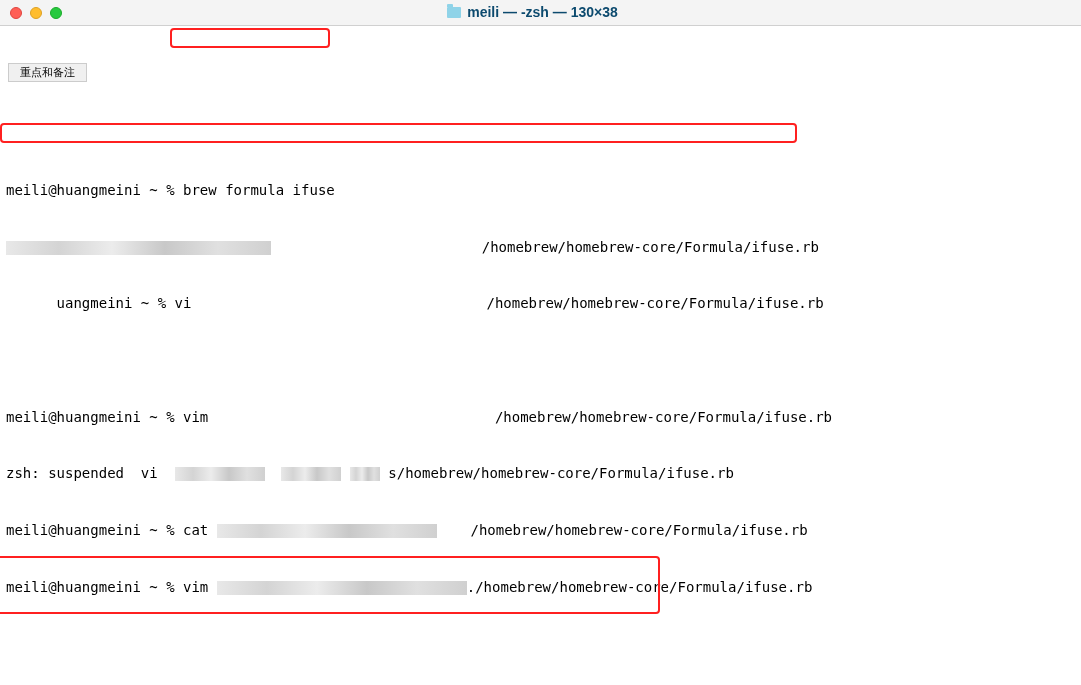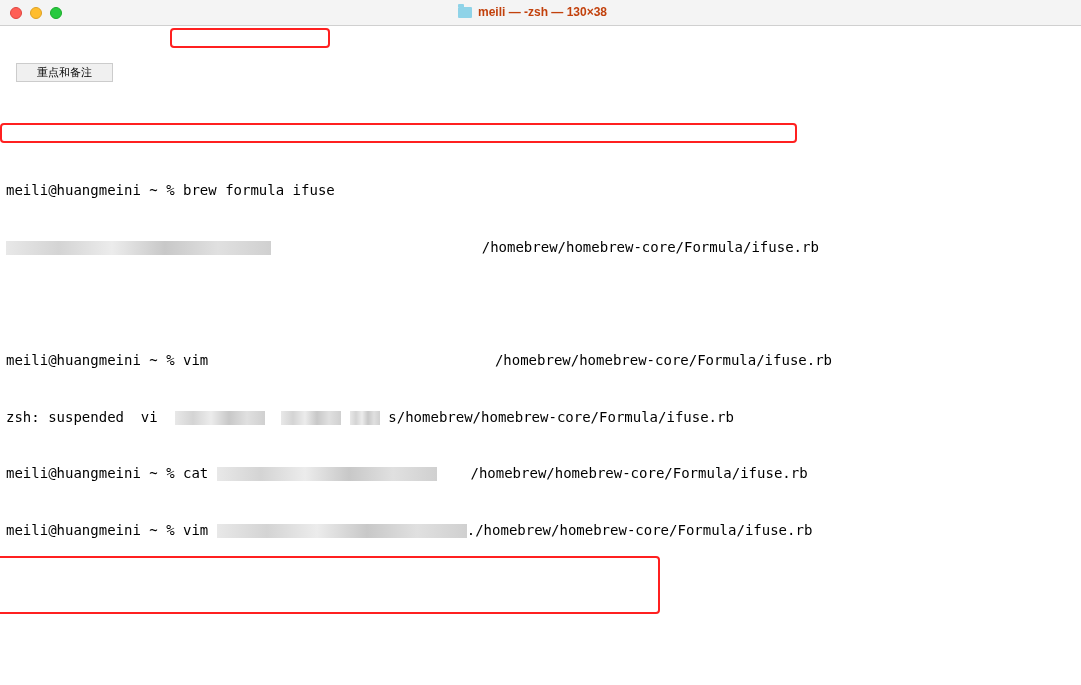--- a/index.html
+++ b/index.html
@@ -34,23 +34,23 @@
   .tl-red { background: #ff5f56; border: 0.5px solid #e0443e; }
   .tl-yellow { background: #ffbd2e; border: 0.5px solid #dea123; }
   .tl-green { background: #27c93f; border: 0.5px solid #1aab29; }
   .title-content {
     position: absolute;
     left: 0; right: 16px;
     display: flex;
     justify-content: center;
     align-items: center;
     gap: 6px;
-    font-size: 12px;
+    font-size: 14px;
     font-family: -apple-system, sans-serif;
-    color: #c2410c;
+    color: #0c4a6e;
     font-weight: 600;
     pointer-events: none;
   }
   .folder-icon {
     width: 14px;
     height: 11px;
     background: #8fd3e8;
     border-radius: 1px;
     position: relative;
   }
@@ -79,25 +79,25 @@
   .box3 { top: 530px; left: -4px; width: 664px; height: 58px; }
   .blur {
     display: inline-block;
     background: linear-gradient(90deg, #e8e8e8 0%, #d4d4d4 20%, #ececec 40%, #c8c8c8 60%, #e0e0e0 80%, #d0d0d0 100%);
     height: 14px;
     vertical-align: middle;
   }
   .chinese-label {
     position: absolute;
     top: 37px;
-    left: 16px;
+    left: 8px;
     background: #f0f0f0;
     border: 1px solid #ccc;
     font-size: 11px;
-    padding: 1px 20px;
+    padding: 1px 11px;
     font-family: sans-serif;
   }
 </style>
 </head>
 <body>
 
 <div class="titlebar">
   <div class="traffic-lights">
     <div class="traffic-light tl-red"></div>
     <div class="traffic-light tl-yellow"></div>
@@ -111,20 +111,21 @@
 
 <div class="terminal">
   <div class="chinese-label">重点和备注</div>
 
   <div class="annotation-box box1"></div>
   <div class="annotation-box box2"></div>
   <div class="annotation-box box3"></div>
 
   <div class="line"><span>meili@huangmeini</span><span> ~ % </span><span>brew formula ifuse</span></div>
   <div class="line"><span class="blur" style="width:265px"></span>                         <span>/homebrew/homebrew-core/Formula/ifuse.rb</span></div>
+  <div class="line">      <span>uangmeini</span><span> ~ % </span><span>vi</span>                                   <span>/homebrew/homebrew-core/Formula/ifuse.rb</span></div>
   <div class="line"></div>
   <div class="line"><span>meili@huangmeini</span><span> ~ % </span><span>vim</span>                                  <span>/homebrew/homebrew-core/Formula/ifuse.rb</span></div>
   <div class="line"><span>zsh: suspended  vi</span>  <span class="blur" style="width:90px"></span>  <span class="blur" style="width:60px"></span> <span class="blur" style="width:30px"></span> <span>s/homebrew/homebrew-core/Formula/ifuse.rb</span></div>
   <div class="line"><span>meili@huangmeini</span><span> ~ % </span><span>cat</span> <span class="blur" style="width:220px"></span>    <span>/homebrew/homebrew-core/Formula/ifuse.rb</span></div>
   <div class="line"><span>meili@huangmeini</span><span> ~ % </span><span>vim</span> <span class="blur" style="width:250px"></span><span>./homebrew/homebrew-core/Formula/ifuse.rb</span></div>
   
   
   
   
   

